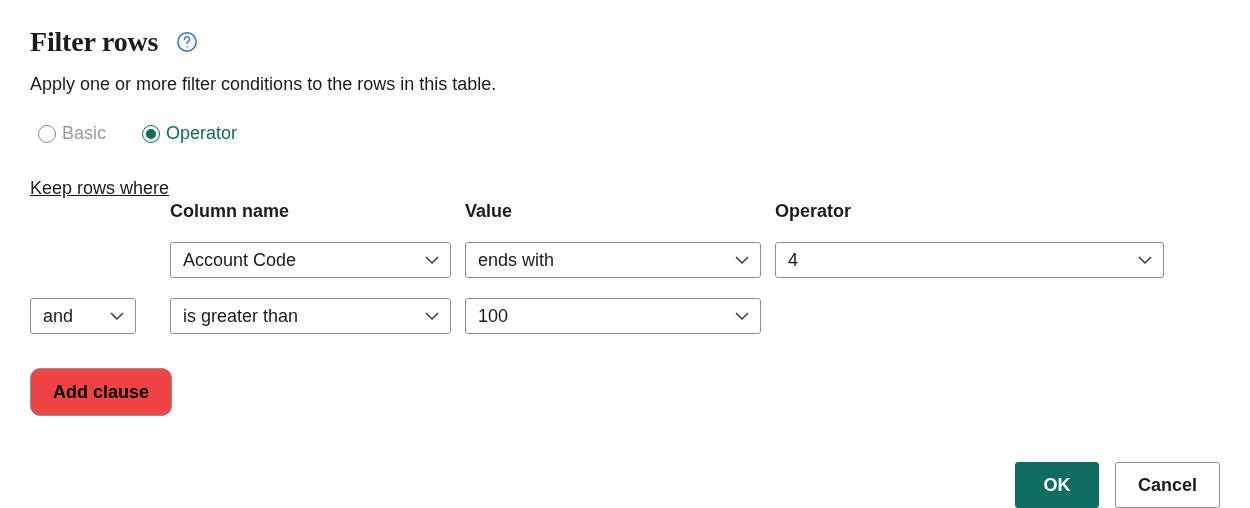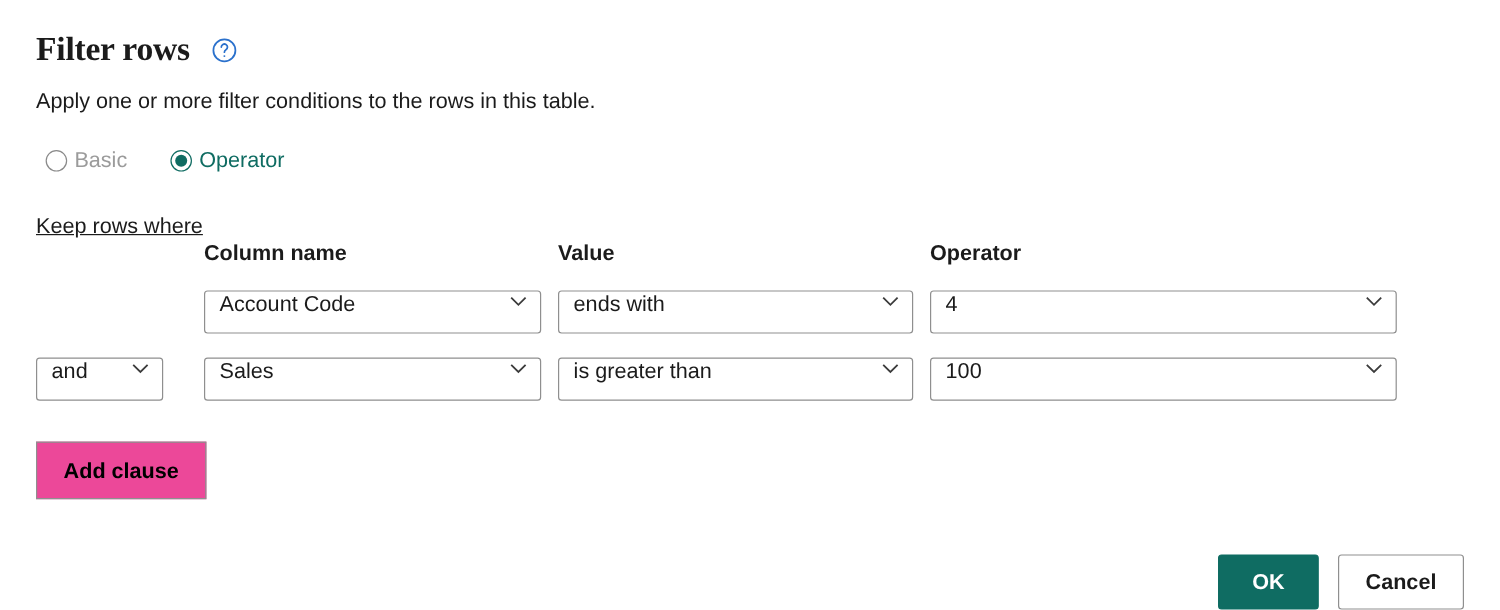--- a/index.html
+++ b/index.html
@@ -82,38 +82,39 @@
       font-size: 18px;
       font-weight: 600;
       color: #1b1b1b;
     }
     .spacer {}
     .select {
       height: 36px;
       border: 1px solid #8f8f8f;
       border-radius: 3px;
       display: flex;
+      align-items: center;
       justify-content: space-between;
       padding: 0 10px 0 12px;
       font-size: 18px;
       background: #fff;
       cursor: pointer;
     }
     .select .chev {
       width: 16px; height: 16px;
       color: #3b3b3b;
       flex-shrink: 0;
     }
     .and-select { width: 106px; }
     .add-clause-btn {
       height: 48px;
       padding: 0 22px;
       border: 1px solid #8f8f8f;
-      border-radius: 0;
-      background: #ec4899;
+      border-radius: 10px;
+      background: #ef4444;
       font-size: 18px;
       font-weight: 600;
       cursor: pointer;
       display: inline-flex;
       align-items: center;
     }
     .footer-row {
       display: flex;
       justify-content: flex-end;
       gap: 16px;
@@ -202,28 +203,20 @@
 
   <div class="select and-select">
     <span>and</span>
     <span class="chev">
       <svg viewBox="0 0 16 16" width="16" height="16" fill="none" stroke="currentColor" stroke-width="1.5">
           <path d="M2 5l6 6 6-6"></path>
         </svg>
     </span>
   </div>
   <div class="select">
-    <span>Sales</span>
-    <span class="chev">
-      <svg viewBox="0 0 16 16" width="16" height="16" fill="none" stroke="currentColor" stroke-width="1.5">
-          <path d="M2 5l6 6 6-6"></path>
-        </svg>
-    </span>
-  </div>
-  <div class="select">
     <span>is greater than</span>
     <span class="chev">
       <svg viewBox="0 0 16 16" width="16" height="16" fill="none" stroke="currentColor" stroke-width="1.5">
           <path d="M2 5l6 6 6-6"></path>
         </svg>
     </span>
   </div>
   <div class="select">
     <span>100</span>
     <span class="chev">

